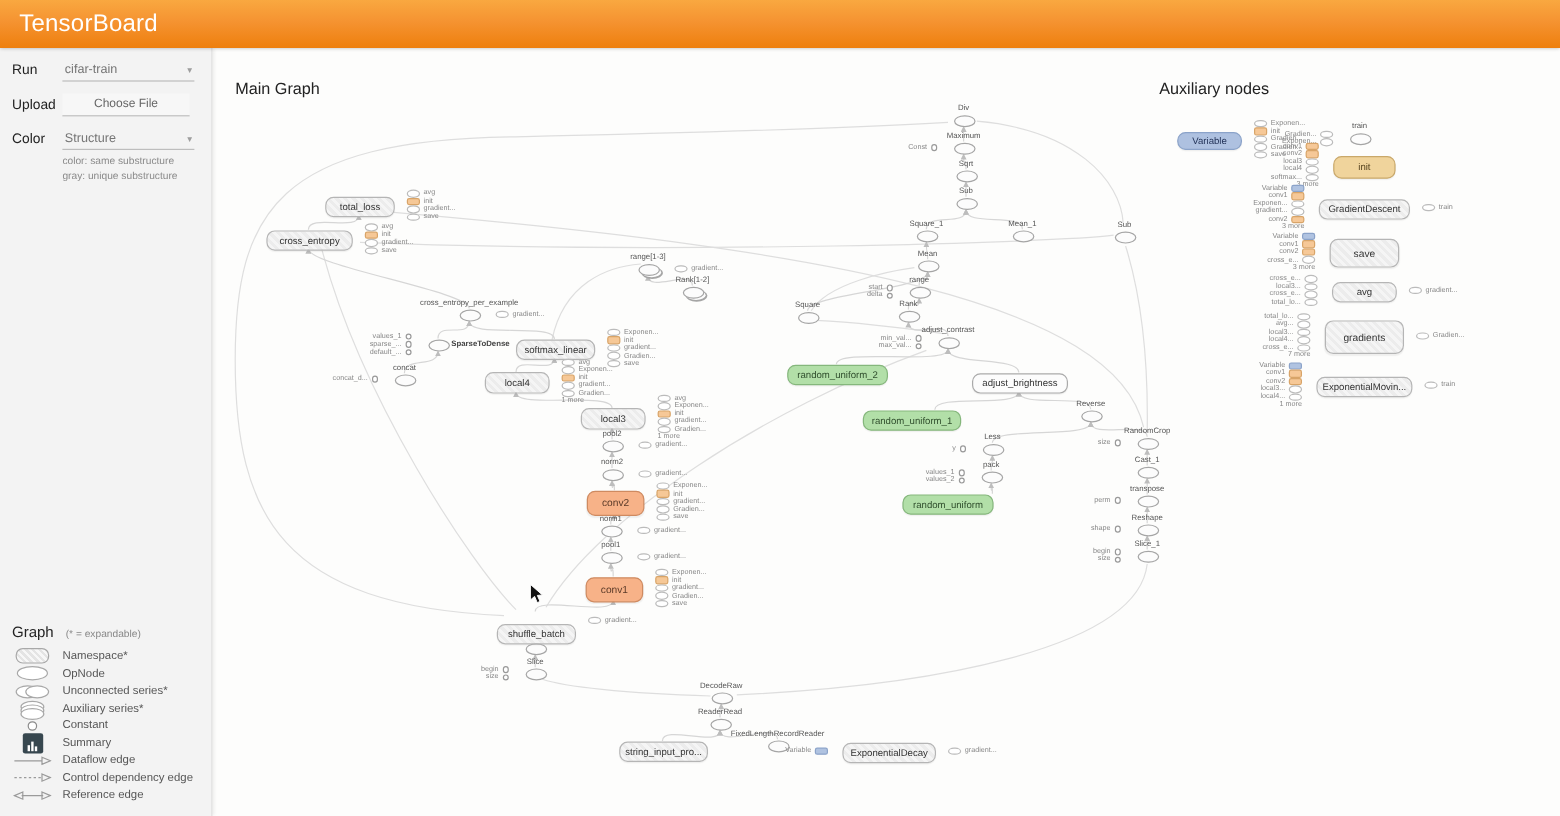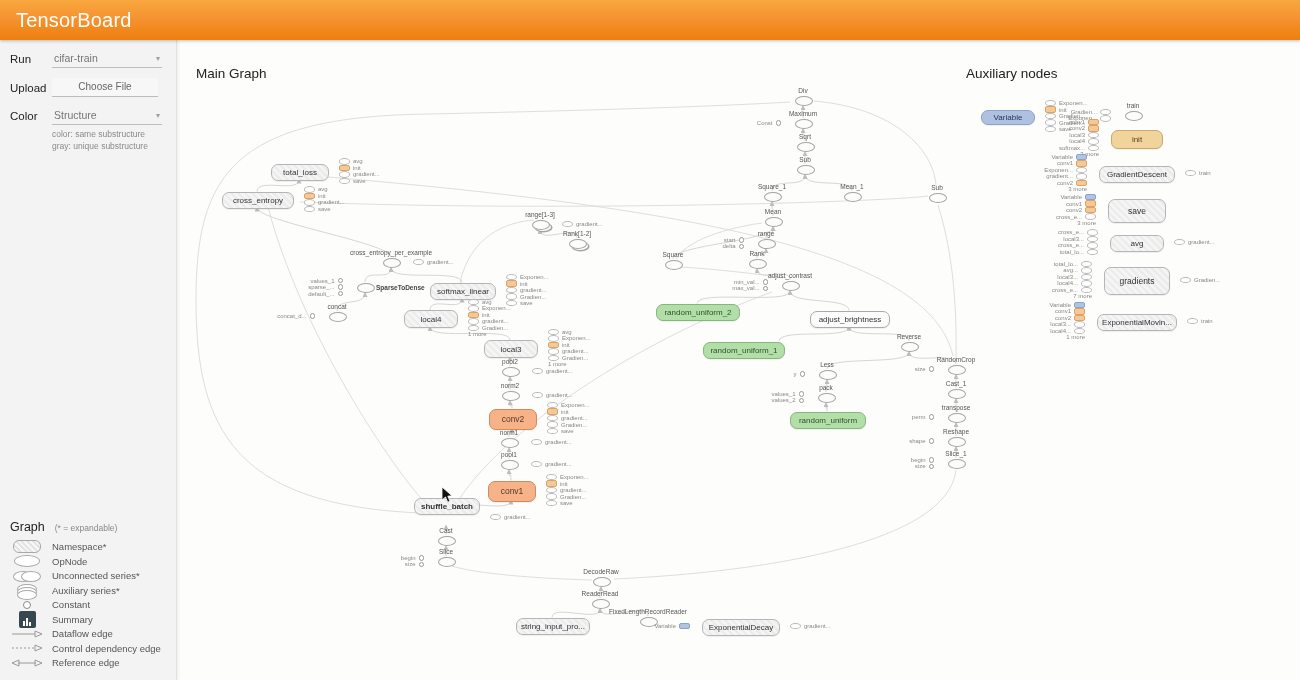--- a/index.html
+++ b/index.html
@@ -632,31 +632,31 @@
       </div>
       <div class="ann-row" style="gap: 3px;">
         <span class="chip e"></span>
         <span>Gradien...</span>
       </div>
       <div class="ann-row" style="gap: 3px;">
         <span class="chip e"></span>
         <span>save</span>
       </div>
     </div>
-    <div class="ns " style="left: 414px; top: 498px; width: 64px; height: 15px; font-weight: bold;">shuffle_batch</div>
+    <div class="ns " style="left: 414px; top: 520px; width: 64px; height: 15px;">shuffle_batch</div>
     <div class="ann-col" style="top: 513.75px; left: 490px;">
       <div class="ann-row" style="gap: 3px;">
         <span class="chip e"></span>
         <span>gradient...</span>
       </div>
     </div>
     <div class="ns ns-g" style="left: 656px; top: 303.5px; width: 82px; height: 15px;">random_uniform_2</div>
     <div class="ns ns-w" style="left: 810px; top: 310.5px; width: 78px; height: 15px;">adjust_brightness</div>
-    <div class="ns ns-g" style="left: 703px; top: 341.5px; width: 80px; height: 15px;">random_uniform_1</div>
-    <div class="ns ns-g" style="left: 790px; top: 411.5px; width: 74px; height: 15px;">random_uniform</div>
+    <div class="ns ns-g" style="left: 719px; top: 341.5px; width: 80px; height: 15px;">random_uniform_1</div>
+    <div class="ns ns-g" style="left: 752px; top: 411.5px; width: 74px; height: 15px;">random_uniform</div>
     <div class="ns " style="left: 516px; top: 617.5px; width: 72px; height: 15px;">string_input_pro...</div>
     <div class="ns " style="left: 702px; top: 618.5px; width: 76px; height: 15px;">ExponentialDecay</div>
     <div class="ann-col" style="top: 622.75px; left: 790px;">
       <div class="ann-row" style="gap: 3px;">
         <span class="chip e"></span>
         <span>gradient...</span>
       </div>
     </div>
     <div class="ann-col" style="top: 622.75px; left: 612px; width: 78px;">
       <div class="ann-row left" style="gap: 3px;">

